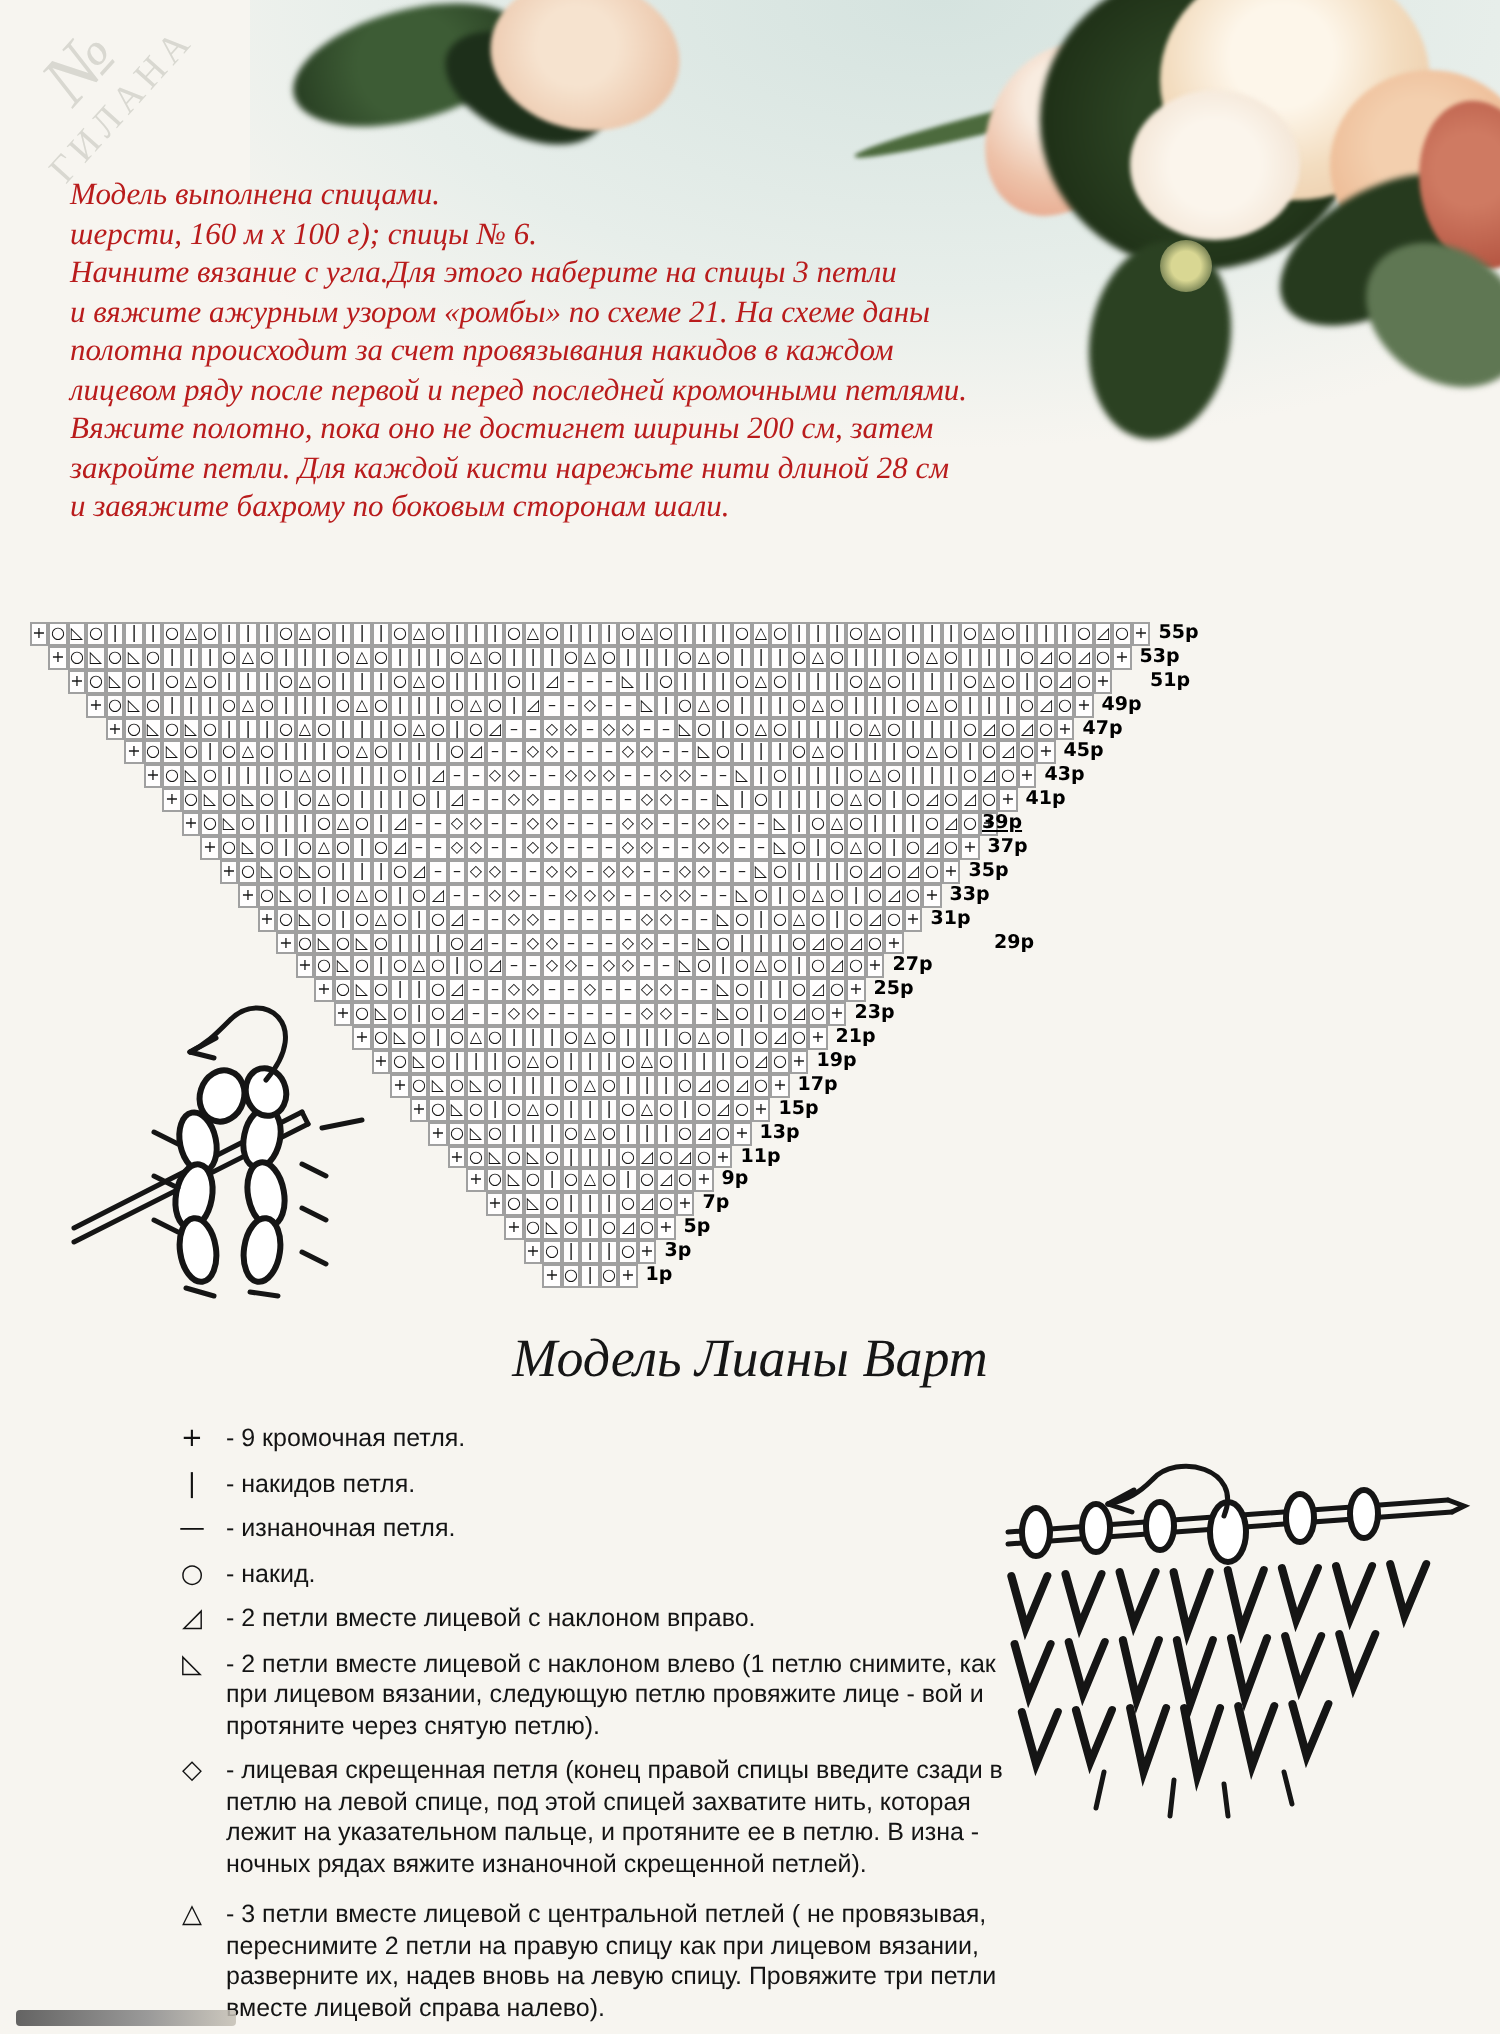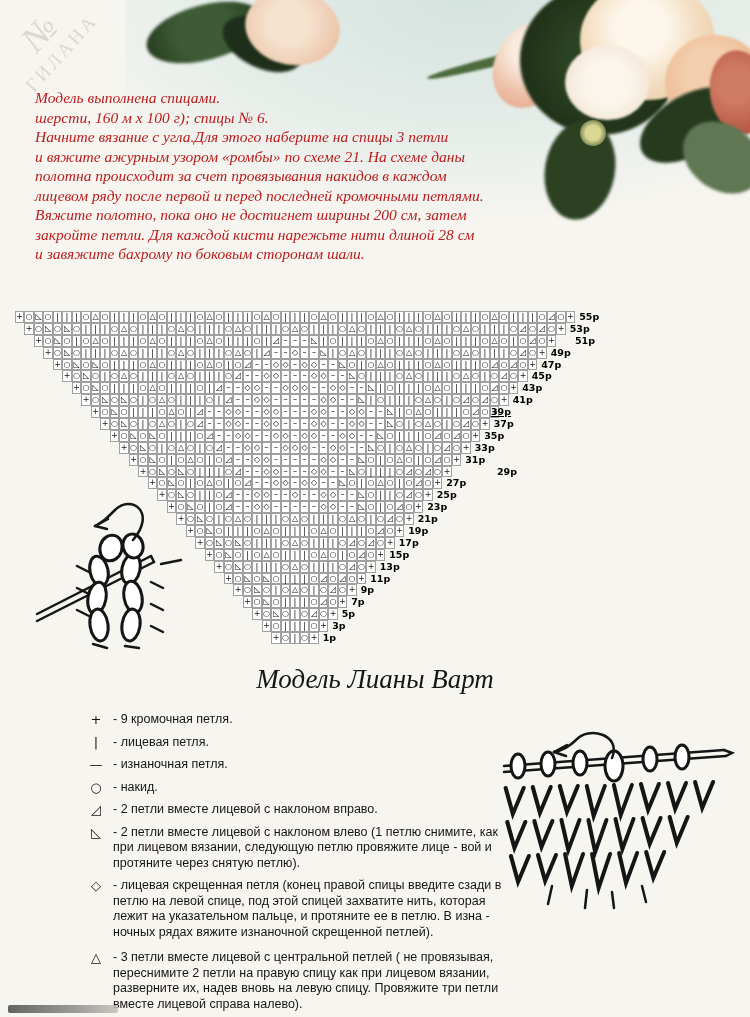--- a/index.html
+++ b/index.html
@@ -1131,21 +1131,21 @@
 
   <div class="pattern-title">Модель Лианы Варт</div>
 
   <ul class="legend">
       <li>
         <span class="sym">+</span>
         <span>- 9 кромочная петля.</span>
       </li>
       <li>
         <span class="sym">|</span>
-        <span>- лицевая петля.</span>
+        <span>- накидов петля.</span>
       </li>
       <li>
         <span class="sym">—</span>
         <span>- изнаночная петля.</span>
       </li>
       <li>
         <span class="sym">○</span>
         <span>- накид.</span>
       </li>
       <li>

